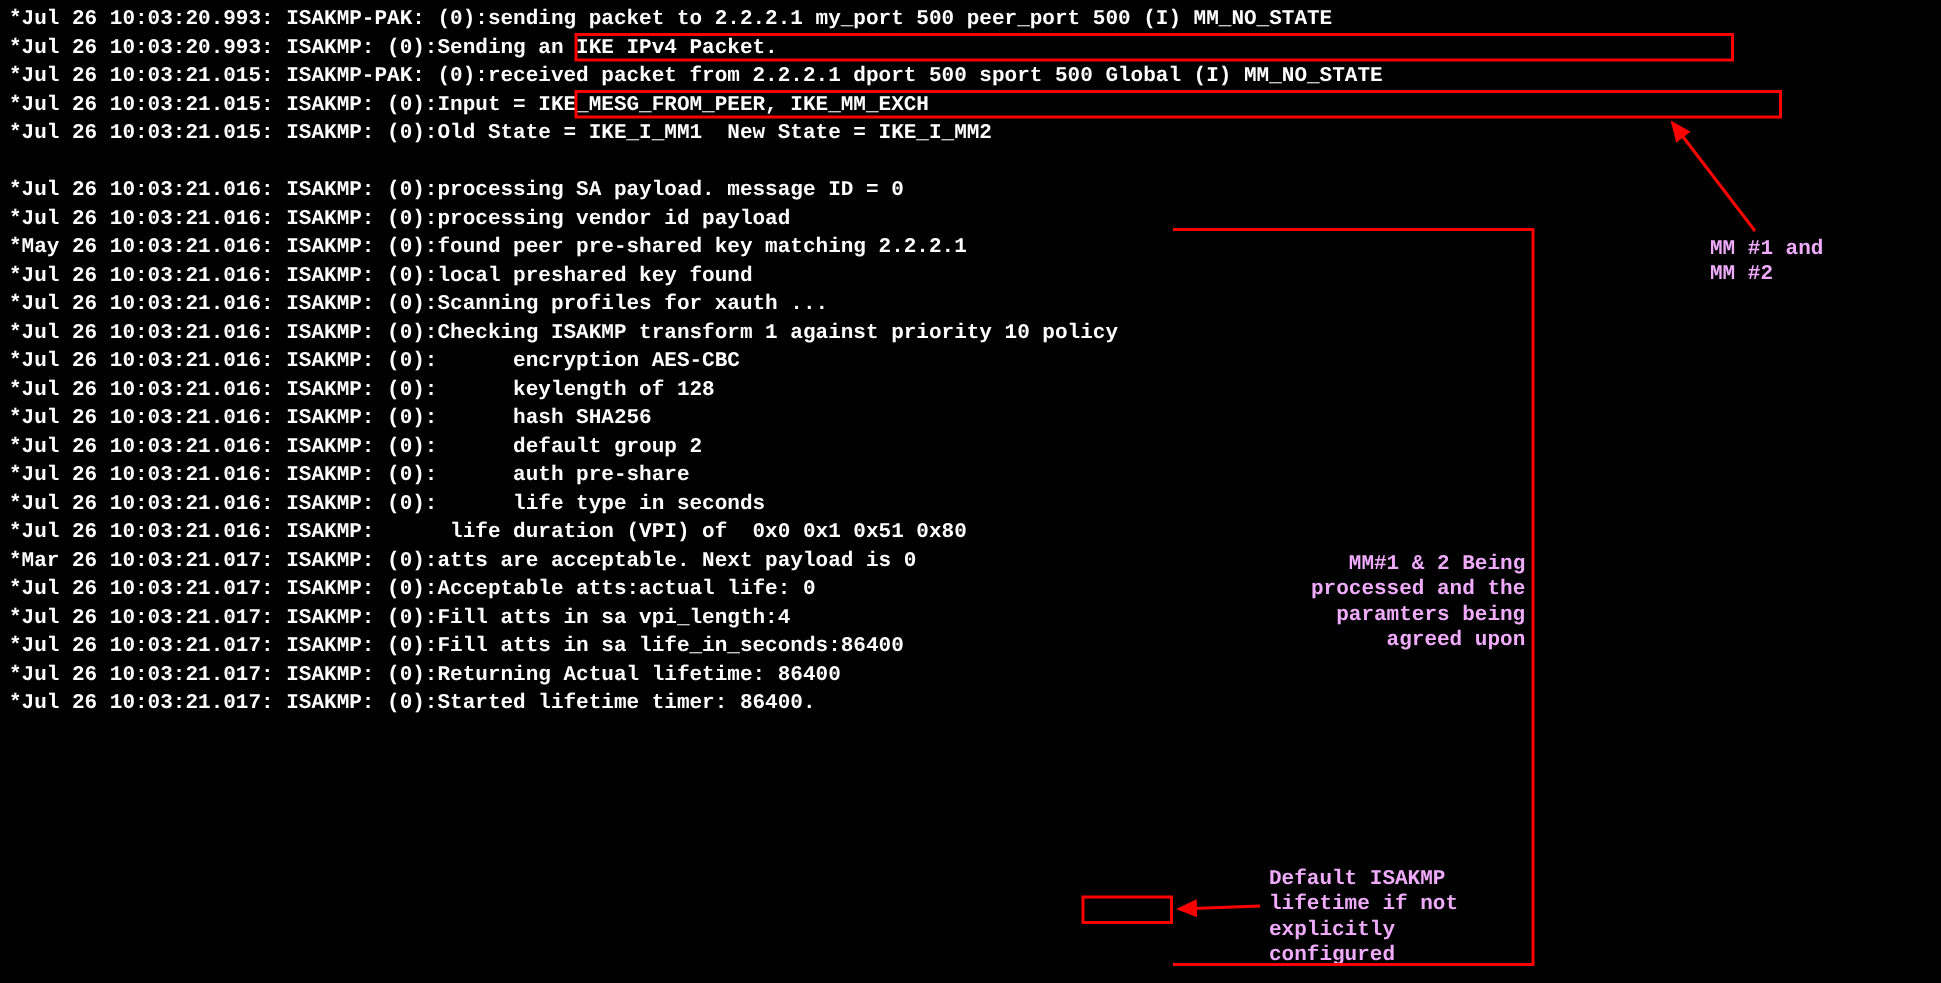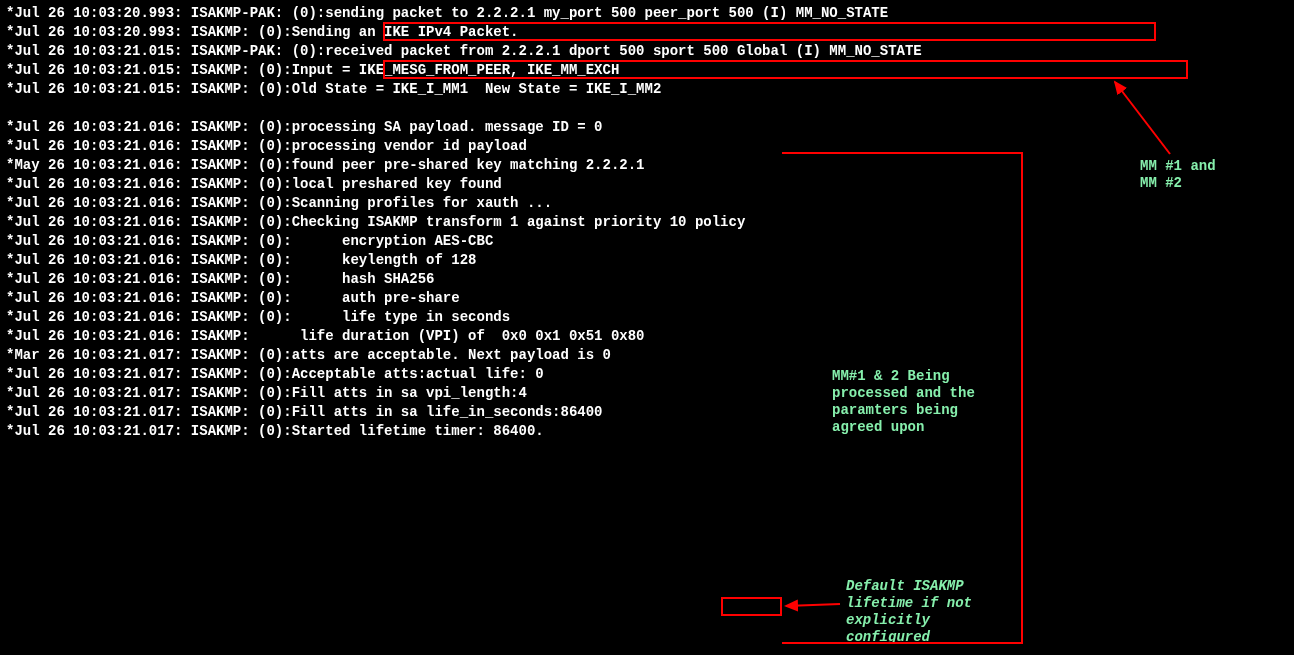--- a/index.html
+++ b/index.html
@@ -22,21 +22,21 @@
   .spacer {
     height: 19px;
   }
   .redbox {
     position: absolute;
     border: 2px solid #ff0000;
     pointer-events: none;
   }
   .annot {
     position: absolute;
-    color: #86efac;
+    color: #f0abfc;
     font-family: "Courier New", Courier, monospace;
     font-size: 14px;
     font-weight: bold;
     line-height: 17px;
     white-space: pre;
   }
   svg.overlay {
     position: absolute;
     top: 0; left: 0;
     pointer-events: none;
@@ -54,41 +54,43 @@
     <div class="spacer"></div>
     <div class="log-line">*Jul 26 10:03:21.016: ISAKMP: (0):processing SA payload. message ID = 0</div>
     <div class="log-line">*Jul 26 10:03:21.016: ISAKMP: (0):processing vendor id payload</div>
     <div class="log-line">*May 26 10:03:21.016: ISAKMP: (0):found peer pre-shared key matching 2.2.2.1</div>
     <div class="log-line">*Jul 26 10:03:21.016: ISAKMP: (0):local preshared key found</div>
     <div class="log-line">*Jul 26 10:03:21.016: ISAKMP: (0):Scanning profiles for xauth ...</div>
     <div class="log-line">*Jul 26 10:03:21.016: ISAKMP: (0):Checking ISAKMP transform 1 against priority 10 policy</div>
     <div class="log-line">*Jul 26 10:03:21.016: ISAKMP: (0):      encryption AES-CBC</div>
     <div class="log-line">*Jul 26 10:03:21.016: ISAKMP: (0):      keylength of 128</div>
     <div class="log-line">*Jul 26 10:03:21.016: ISAKMP: (0):      hash SHA256</div>
+    <div class="log-line">*Jul 26 10:03:21.016: ISAKMP: (0):      default group 2</div>
     <div class="log-line">*Jul 26 10:03:21.016: ISAKMP: (0):      auth pre-share</div>
     <div class="log-line">*Jul 26 10:03:21.016: ISAKMP: (0):      life type in seconds</div>
     <div class="log-line">*Jul 26 10:03:21.016: ISAKMP:      life duration (VPI) of  0x0 0x1 0x51 0x80</div>
     <div class="log-line">*Mar 26 10:03:21.017: ISAKMP: (0):atts are acceptable. Next payload is 0</div>
     <div class="log-line">*Jul 26 10:03:21.017: ISAKMP: (0):Acceptable atts:actual life: 0</div>
     <div class="log-line">*Jul 26 10:03:21.017: ISAKMP: (0):Fill atts in sa vpi_length:4</div>
     <div class="log-line">*Jul 26 10:03:21.017: ISAKMP: (0):Fill atts in sa life_in_seconds:86400</div>
+    <div class="log-line">*Jul 26 10:03:21.017: ISAKMP: (0):Returning Actual lifetime: 86400</div>
     <div class="log-line">*Jul 26 10:03:21.017: ISAKMP: (0):Started lifetime timer: 86400.</div>
   </div>
 
 <div class="redbox" style="left:383px; top:22px; width:773px; height:19px;"></div>
 <div class="redbox" style="left:383px; top:60px; width:805px; height:19px;"></div>
 <div class="redbox" style="left:721px; top:597px; width:61px; height:19px;"></div>
 
 <div class="annot" style="left:1140px; top:158px;">MM #1 and
 MM #2</div>
-<div class="annot" style="left:832px; top:368px;">MM#1 &amp; 2 Being
+<div class="annot" style="left:874px; top:368px;text-align:right;">MM#1 &amp; 2 Being
 processed and the
 paramters being
 agreed upon</div>
-<div class="annot" style="left:846px; top:578px;font-style:italic;">Default ISAKMP
+<div class="annot" style="left:846px; top:578px;">Default ISAKMP
 lifetime if not
 explicitly
 configured</div>
 
 <svg class="overlay" width="1294" height="655">
   <defs>
     <marker id="arrowhead" markerWidth="8" markerHeight="8" refX="6" refY="3" orient="auto">
       <polygon points="0 0, 7 3, 0 6" fill="#ff0000"></polygon>
     </marker>
   </defs>

